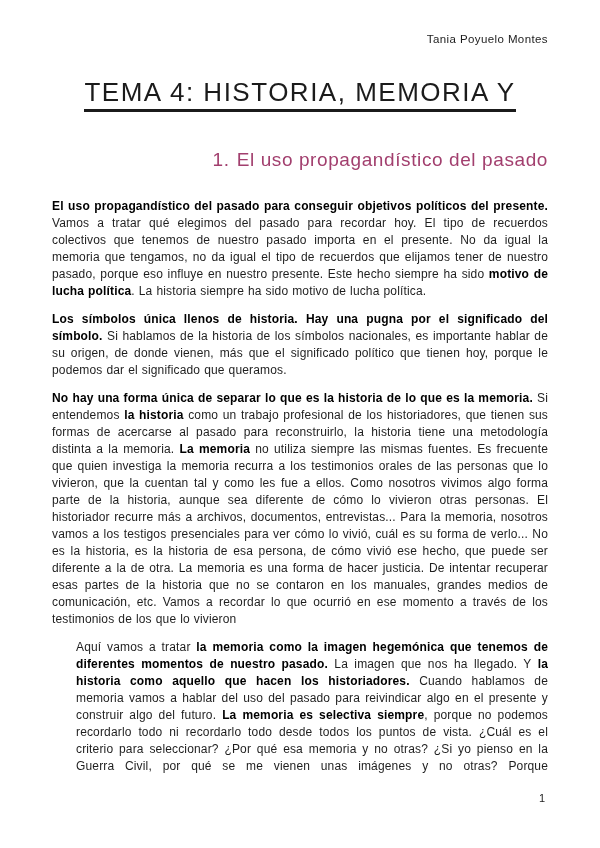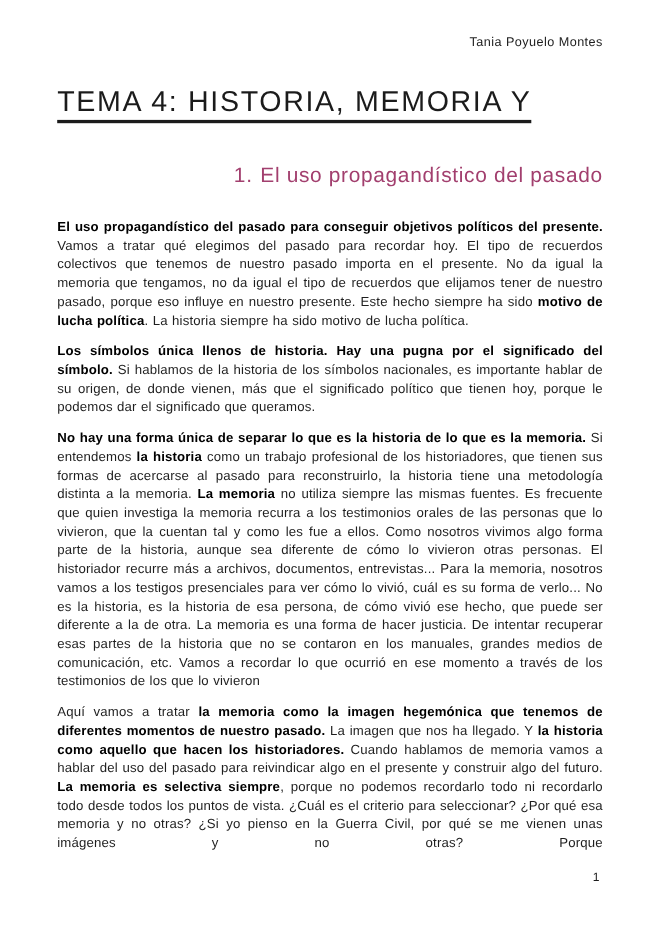--- a/index.html
+++ b/index.html
@@ -21,21 +21,21 @@
   }
   .author {
     text-align: right;
     font-size: 11.5px;
     letter-spacing: 0.4px;
     color: #1c1c1c;
     margin: 0 0 0 0;
   }
   .title {
     margin: 28px 0 0 0;
-    text-align: left;
+    text-align: center;
     font-size: 26px;
     font-weight: 400;
     line-height: 39px;
     letter-spacing: 1.5px;
     color: #1b1b1b;
   }
   .title .tline {
     display: inline-block;
     border-bottom: 3px solid #1b1b1b;
     padding-bottom: 2px;
@@ -65,20 +65,21 @@
     letter-spacing: 0.15px;
     word-spacing: 0.5px;
     text-align: justify;
     color: #1e1e1e;
   }
   .docbody p b {
     color: #000000;
   }
   .docbody p.flush {
     text-align-last: justify;
+    margin-left: 24px;
   }
   .pagenum {
     position: absolute;
     right: 55px;
     bottom: 44px;
     font-size: 11px;
     color: #1c1c1c;
   }
 </style>
 </head>

